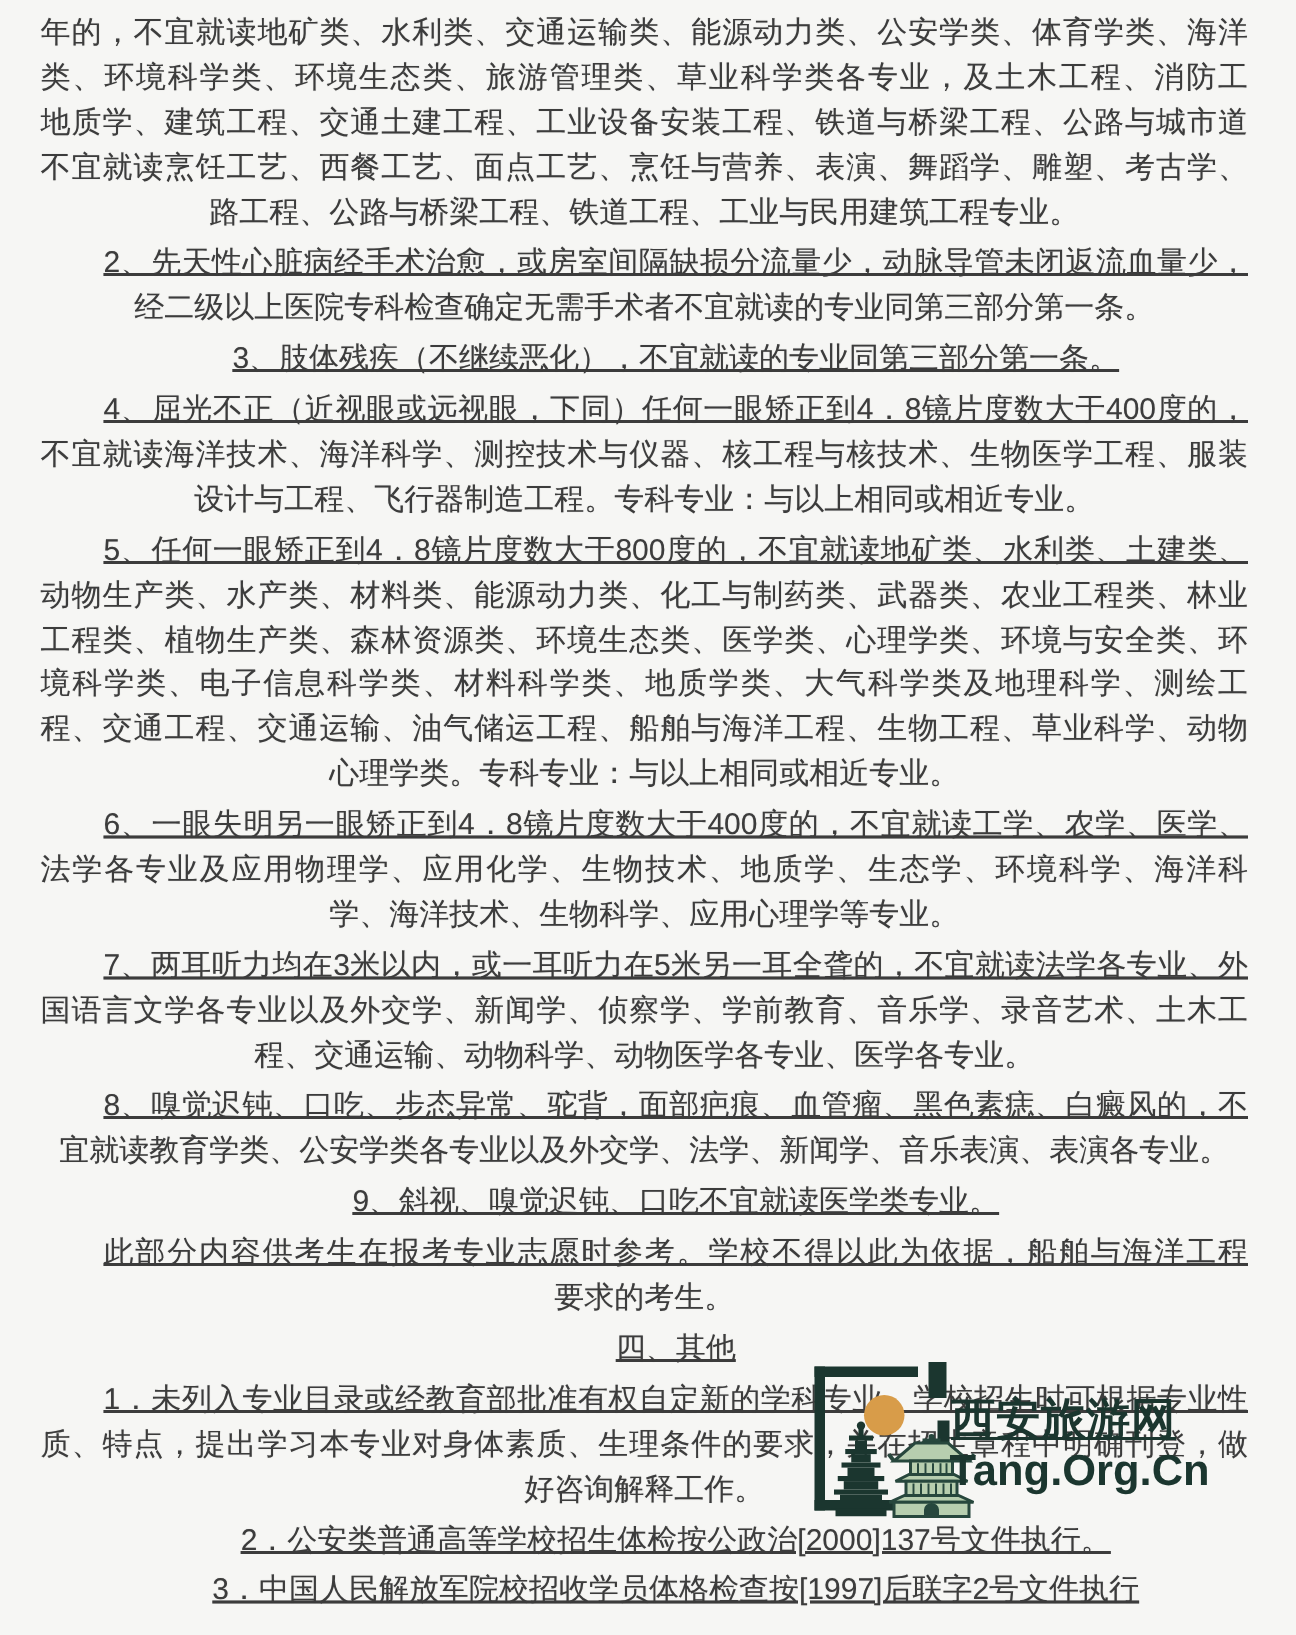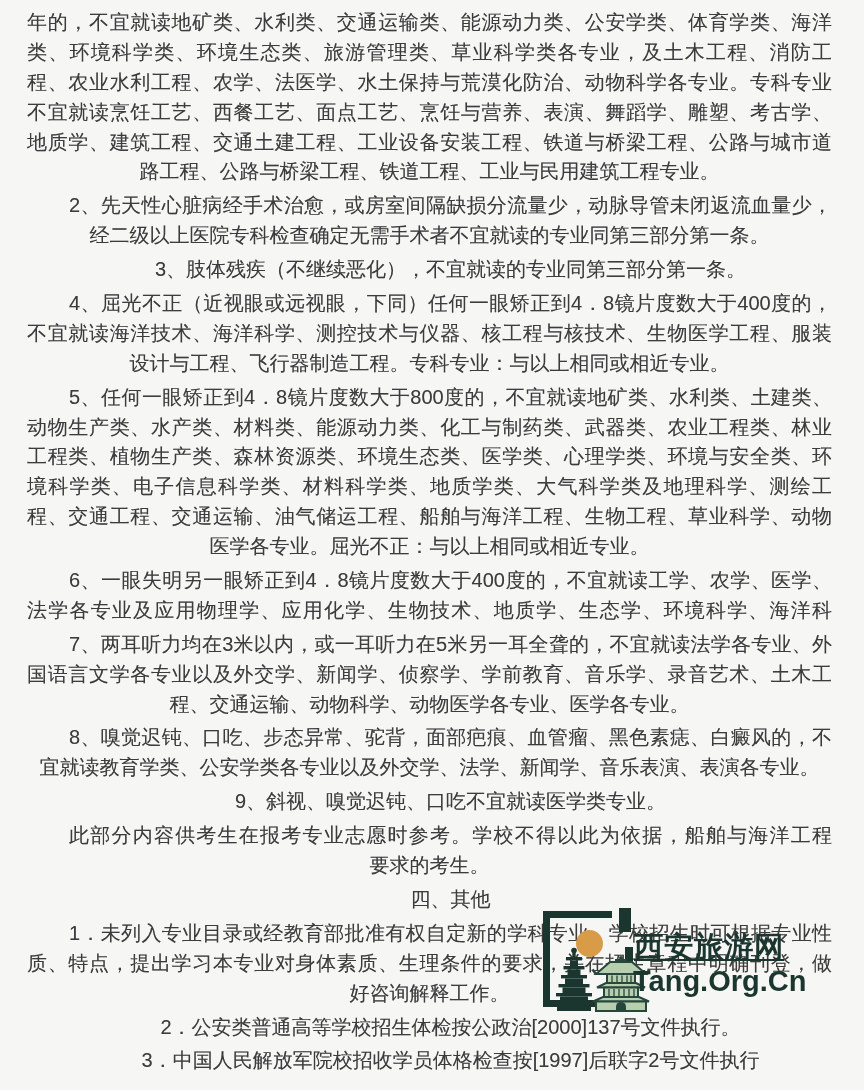--- a/index.html
+++ b/index.html
@@ -15,21 +15,21 @@
   .page{position:relative;width:864px;height:1090px;background:var(--bg);overflow:hidden;}
   .doc{position:absolute;left:23px;top:4px;width:813px;color:var(--ink);}
   .para{margin:4px;padding:0;}
   .line{
     height:29.9px;line-height:29.9px;font-size:20px;
     color:var(--ink);white-space:normal;overflow:visible;
     text-shadow:0 0 .6px rgba(60,60,60,.35);
     text-align:center;
   }
   .line.j{text-align:justify;text-align-last:justify;}
-  .line.ind{text-indent:42px;}
+  .line.ind{text-indent:42px;text-decoration:underline;}
   
   .wm{position:absolute;left:540px;top:903px;width:324px;height:132px;z-index:5;pointer-events:none;}
   .wm .bar{position:absolute;background:var(--logo);}
   .f-left{left:3px;top:8px;width:7px;height:96px;}
   .f-top{left:3px;top:8px;width:69px;height:7px;}
   .f-dash{left:79px;top:5px;width:12px;height:24px;}
   .f-right{left:85px;top:44px;width:8px;height:60px;}
   .f-bottom{left:3px;top:97px;width:90px;height:7px;}
   .sun{position:absolute;left:36px;top:27px;width:27px;height:27px;border-radius:50%;background:var(--sun);}
   .pagoda{position:absolute;left:13px;top:44px;}
@@ -47,48 +47,48 @@
 </style>
 </head>
 <body>
 
 <div class="page">
 
   <div class="doc">
       <div class="para">
         <div class="line j">年的，不宜就读地矿类、水利类、交通运输类、能源动力类、公安学类、体育学类、海洋</div>
         <div class="line j">类、环境科学类、环境生态类、旅游管理类、草业科学类各专业，及土木工程、消防工</div>
-        <div class="line j">程、农业水利工程、农学、法医学、水土保持与荒漠化防治、动物科学各专业。专科专业</div>
+        <div class="line j">地质学、建筑工程、交通土建工程、工业设备安装工程、铁道与桥梁工程、公路与城市道</div>
         <div class="line j">不宜就读烹饪工艺、西餐工艺、面点工艺、烹饪与营养、表演、舞蹈学、雕塑、考古学、</div>
-        <div class="line j">地质学、建筑工程、交通土建工程、工业设备安装工程、铁道与桥梁工程、公路与城市道</div>
         <div class="line">路工程、公路与桥梁工程、铁道工程、工业与民用建筑工程专业。</div>
       </div>
       <div class="para">
         <div class="line j ind">2、先天性心脏病经手术治愈，或房室间隔缺损分流量少，动脉导管未闭返流血量少，</div>
         <div class="line">经二级以上医院专科检查确定无需手术者不宜就读的专业同第三部分第一条。</div>
       </div>
       <div class="para">
         <div class="line ind">3、肢体残疾（不继续恶化），不宜就读的专业同第三部分第一条。</div>
       </div>
       <div class="para">
         <div class="line j ind">4、屈光不正（近视眼或远视眼，下同）任何一眼矫正到4．8镜片度数大于400度的，</div>
         <div class="line j">不宜就读海洋技术、海洋科学、测控技术与仪器、核工程与核技术、生物医学工程、服装</div>
         <div class="line">设计与工程、飞行器制造工程。专科专业：与以上相同或相近专业。</div>
       </div>
       <div class="para">
         <div class="line j ind">5、任何一眼矫正到4．8镜片度数大于800度的，不宜就读地矿类、水利类、土建类、</div>
         <div class="line j">动物生产类、水产类、材料类、能源动力类、化工与制药类、武器类、农业工程类、林业</div>
         <div class="line j">工程类、植物生产类、森林资源类、环境生态类、医学类、心理学类、环境与安全类、环</div>
         <div class="line j">境科学类、电子信息科学类、材料科学类、地质学类、大气科学类及地理科学、测绘工</div>
         <div class="line j">程、交通工程、交通运输、油气储运工程、船舶与海洋工程、生物工程、草业科学、动物</div>
-        <div class="line">医学各专业。屈光不正：与以上相同或相近专业。</div>
+        <div class="line">心理学类。专科专业：与以上相同或相近专业。</div>
       </div>
       <div class="para">
         <div class="line j ind">6、一眼失明另一眼矫正到4．8镜片度数大于400度的，不宜就读工学、农学、医学、</div>
         <div class="line j">法学各专业及应用物理学、应用化学、生物技术、地质学、生态学、环境科学、海洋科</div>
+        <div class="line">学、海洋技术、生物科学、应用心理学等专业。</div>
       </div>
       <div class="para">
         <div class="line j ind">7、两耳听力均在3米以内，或一耳听力在5米另一耳全聋的，不宜就读法学各专业、外</div>
         <div class="line j">国语言文学各专业以及外交学、新闻学、侦察学、学前教育、音乐学、录音艺术、土木工</div>
         <div class="line">程、交通运输、动物科学、动物医学各专业、医学各专业。</div>
       </div>
       <div class="para">
         <div class="line j ind">8、嗅觉迟钝、口吃、步态异常、驼背，面部疤痕、血管瘤、黑色素痣、白癜风的，不</div>
         <div class="line">宜就读教育学类、公安学类各专业以及外交学、法学、新闻学、音乐表演、表演各专业。</div>
       </div>

